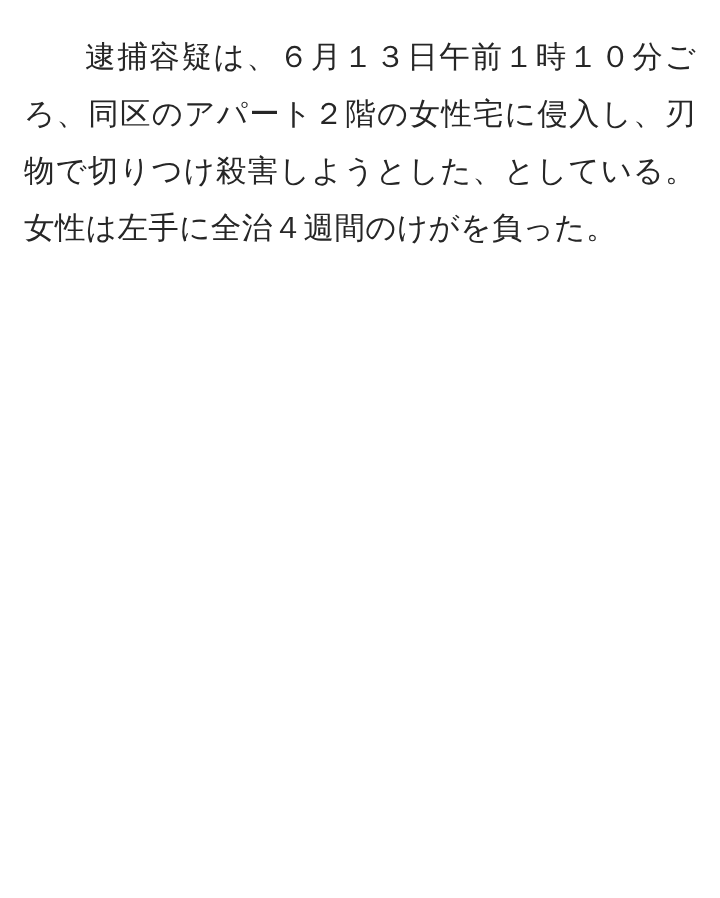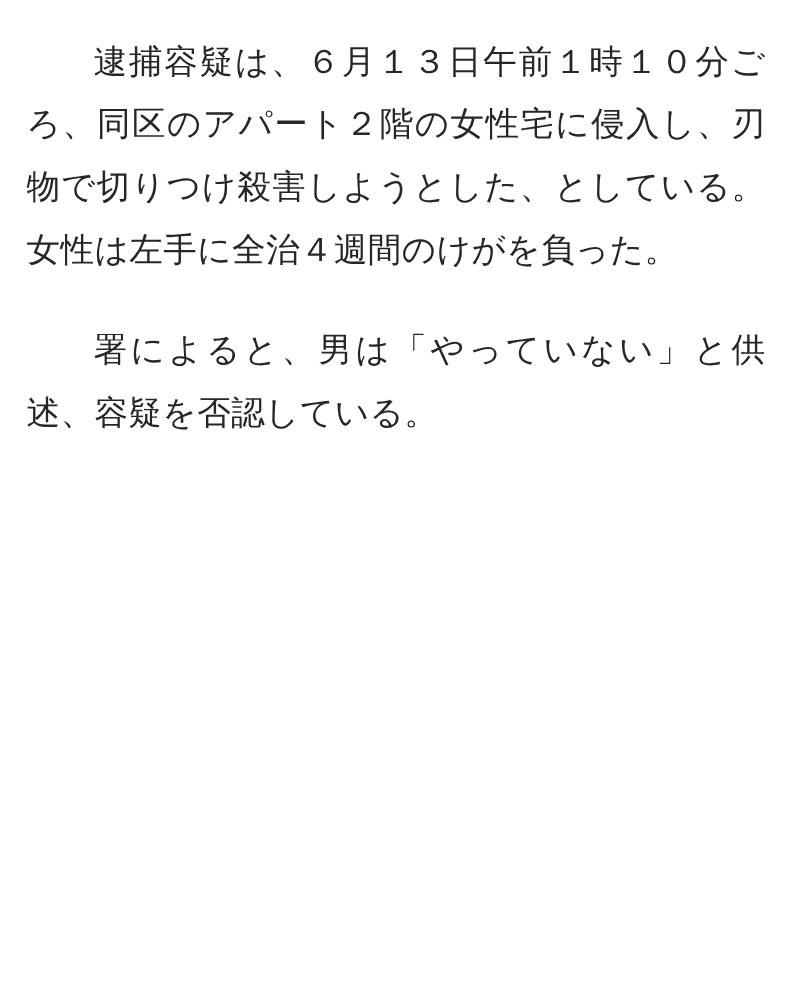--- a/index.html
+++ b/index.html
@@ -33,14 +33,13 @@
   }
   .paragraph:last-child {
     margin-bottom: 0;
   }
 </style>
 </head>
 <body>
 
 <div class="article">
   <p class="paragraph">逮捕容疑は、６月１３日午前１時１０分ごろ、同区のアパート２階の女性宅に侵入し、刃物で切りつけ殺害しようとした、としている。女性は左手に全治４週間のけがを負った。</p>
-  <p class="paragraph">署によると、男は「やっていない」と供述、容疑を否認している。</p>
 </div>
 
 </body></html>

